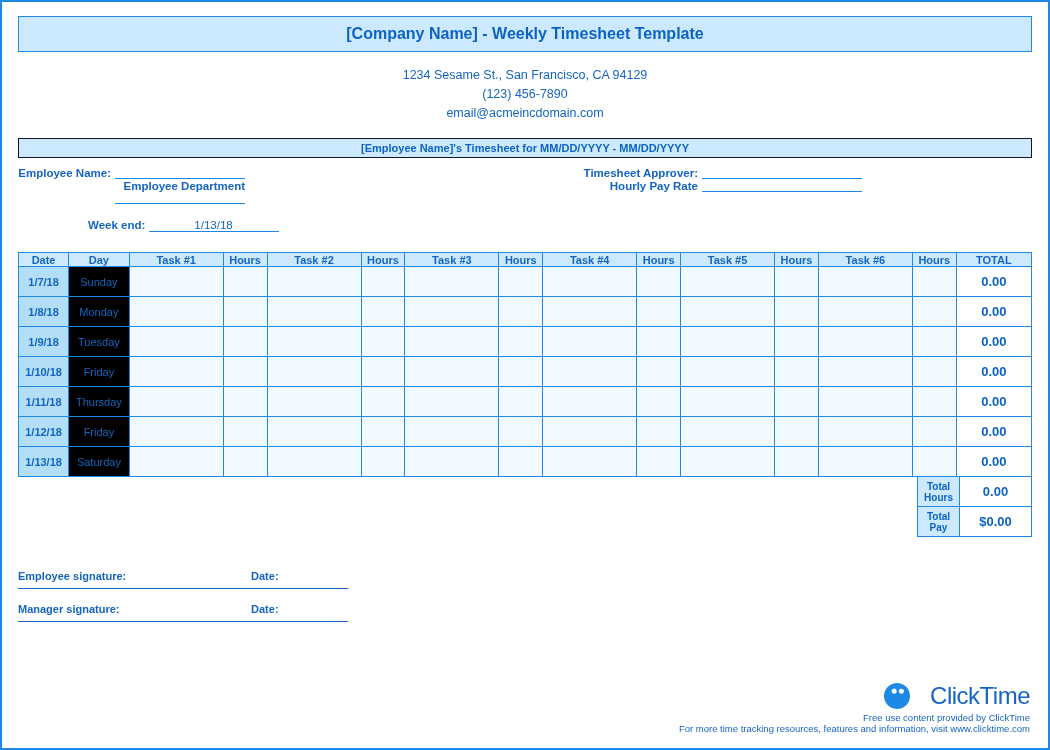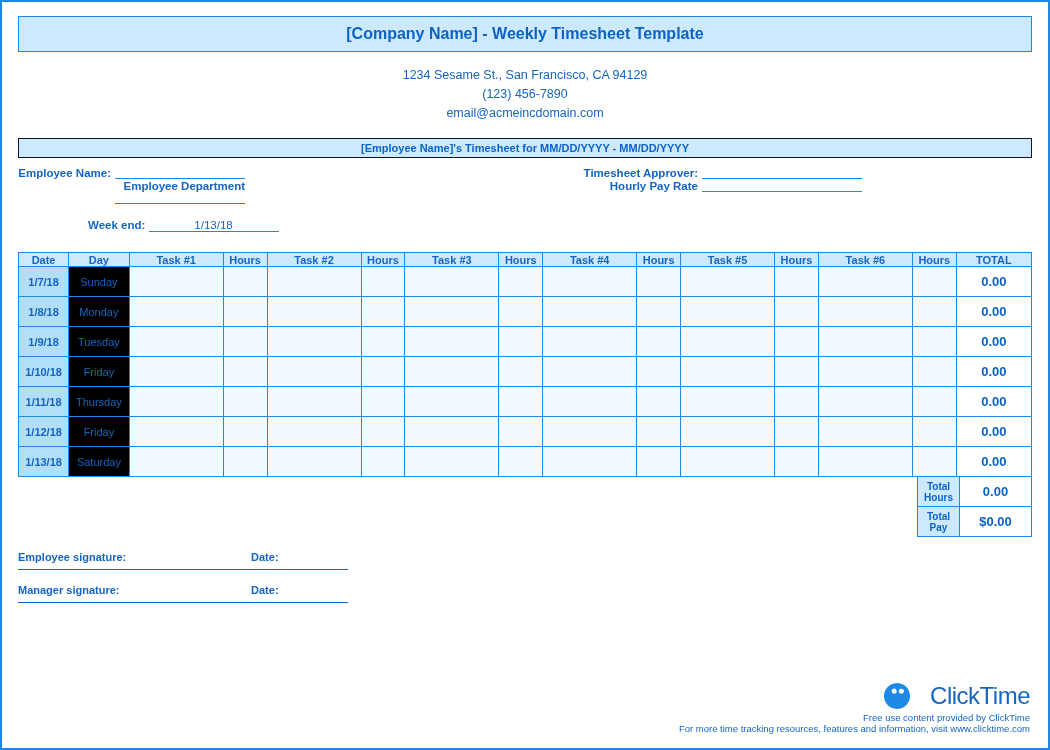--- a/index.html
+++ b/index.html
@@ -114,21 +114,21 @@
     border: 1px solid #1e88e5;
     font-size: 11px;
     text-align: center;
     height: 30px;
     color: #0b63c4;
     font-weight: bold;
   }
   table.summary td.lbl { background: #cce9ff; width: 42px; line-height: 1.1; font-size:10px; }
   table.summary td.val { background: #fff; width: 72px; font-size: 13px; }
   .sig-block {
-    margin-top: 14px;
+    margin-top: 33px;
     font-size: 11px;
     color: #1565c0;
     font-weight: bold;
   }
   .sig-row { margin-bottom: 6px; }
   .sig-line {
     border-bottom: 1px solid #1565c0;
     width: 330px;
     height: 1px;
     margin-top: 2px;

